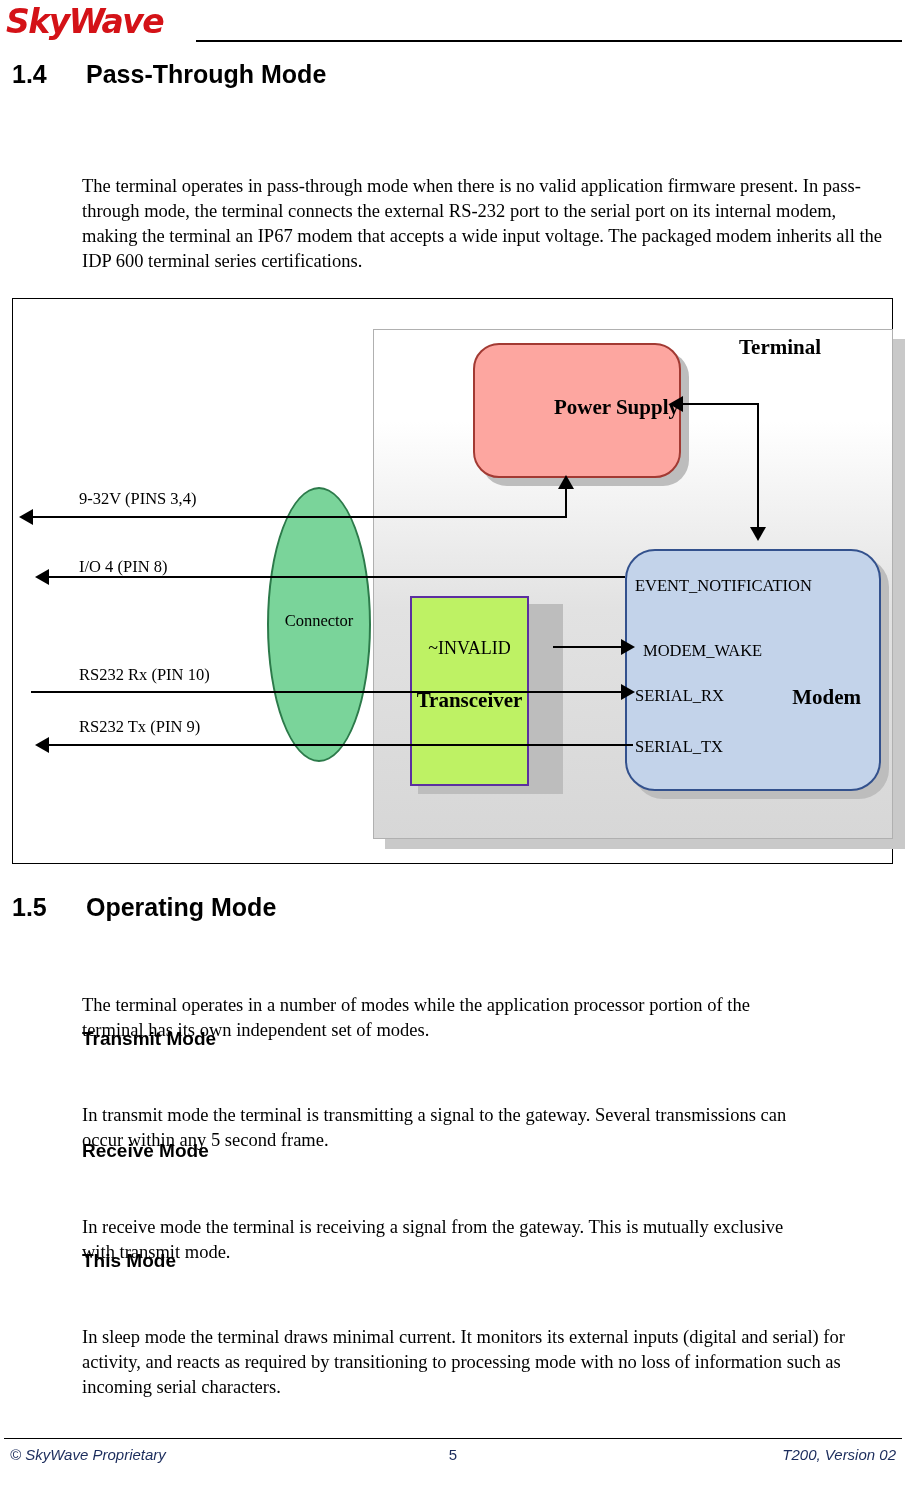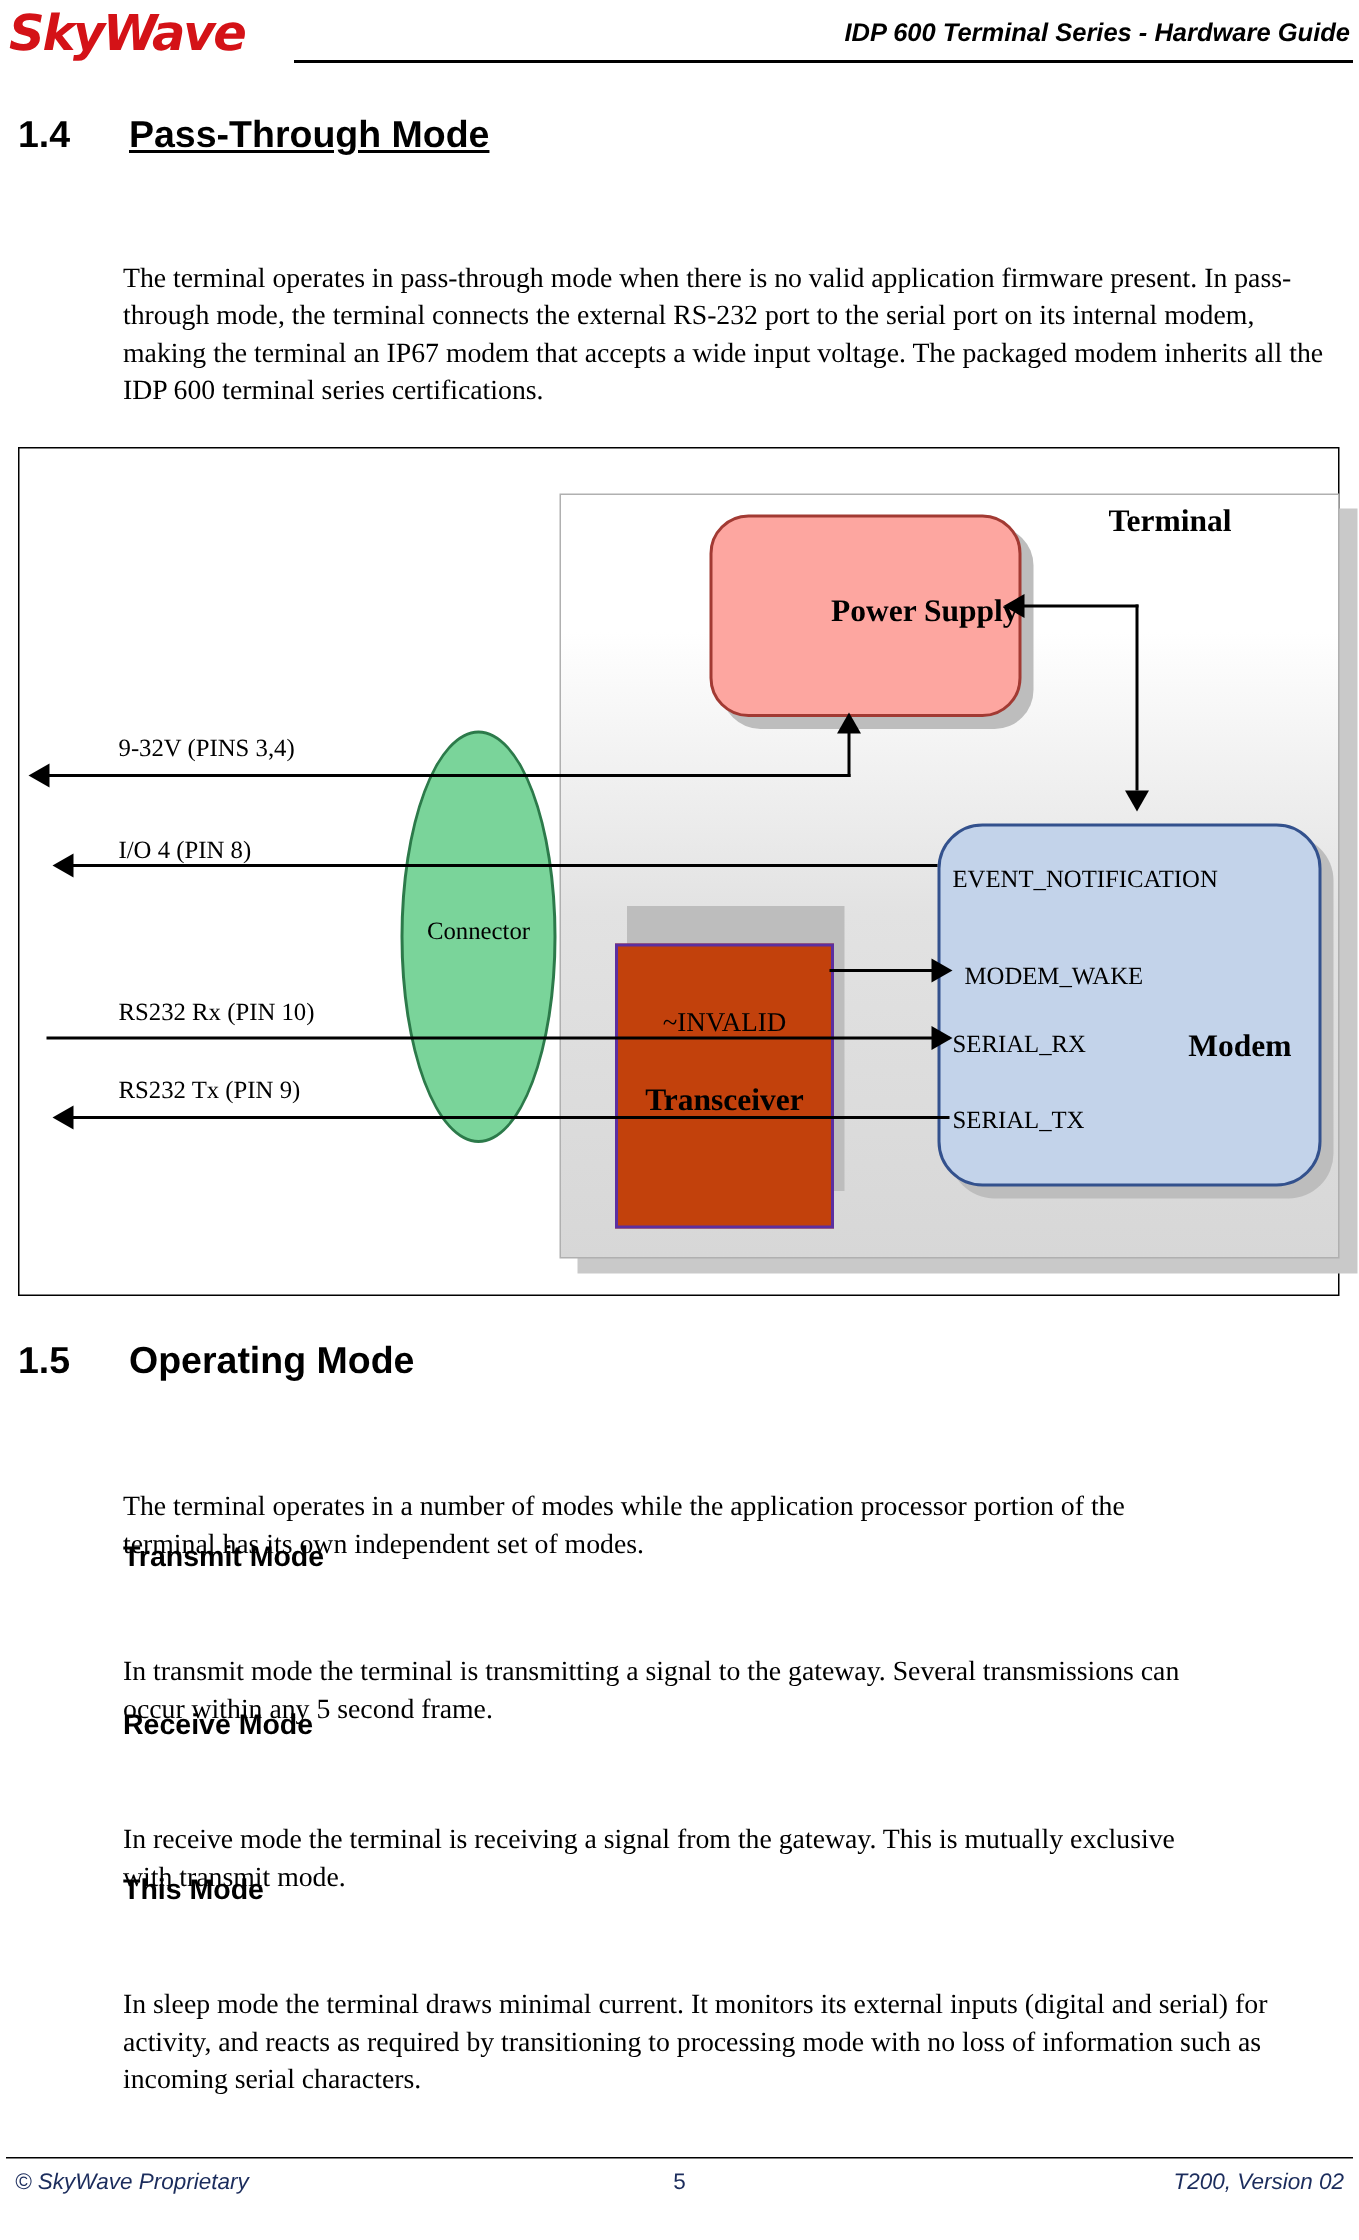--- a/index.html
+++ b/index.html
@@ -196,26 +196,25 @@
     left: 405px;
     top: 305px;
     width: 145px;
     height: 190px;
     background: #bdbdbd;
   }
   .transceiver {
     position: absolute;
     left: 397px;
     top: 297px;
-    width: 146px;
+    width: 119px;
     height: 190px;
-    background: #c2410c;
+    background: #bef264;
     border: 2px solid #5c2fa0;
     box-sizing: border-box;
-    margin-top: 33px;
   }
   .transceiver .inv {
     position: absolute;
     left: 0; right: 0;
     top: 40px;
     text-align: center;
     font-size: 18px;
   }
   .transceiver .tname {
     position: absolute;
@@ -314,25 +313,24 @@
 </style>
 </head>
 <body>
 
 <div class="page">
 
   <div class="header">
     <div class="logo">
       <span class="sky">SkyWave</span>
     </div>
-    <div class="header-title">IDP 600 Terminal Series - Hardware Guide</div>
     <div class="header-rule"></div>
   </div>
 
-  <div class="h1" style="left:12px; top:76px;text-decoration:underline;">
+  <div class="h1" style="left:12px; top:60px;">
     <span class="num">1.4</span><span>Pass-Through Mode</span>
   </div>
 
   <div class="para" style="left:82px; top:131px; width:812px;">The terminal operates in pass-through mode when there is no valid application firmware present. In pass-through mode, the terminal connects the external RS-232 port to the serial port on its internal modem, making the terminal an IP67 modem that accepts a wide input voltage. The packaged modem inherits all the IDP 600 terminal series certifications.</div>
 
 
   <div class="figbox">
 
     <div class="terminal-shadow"></div>
     <div class="terminal-panel"></div>

